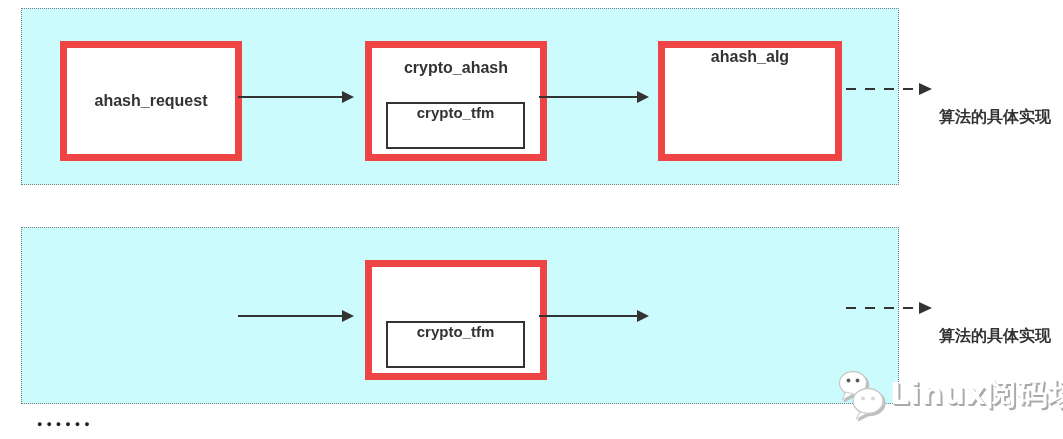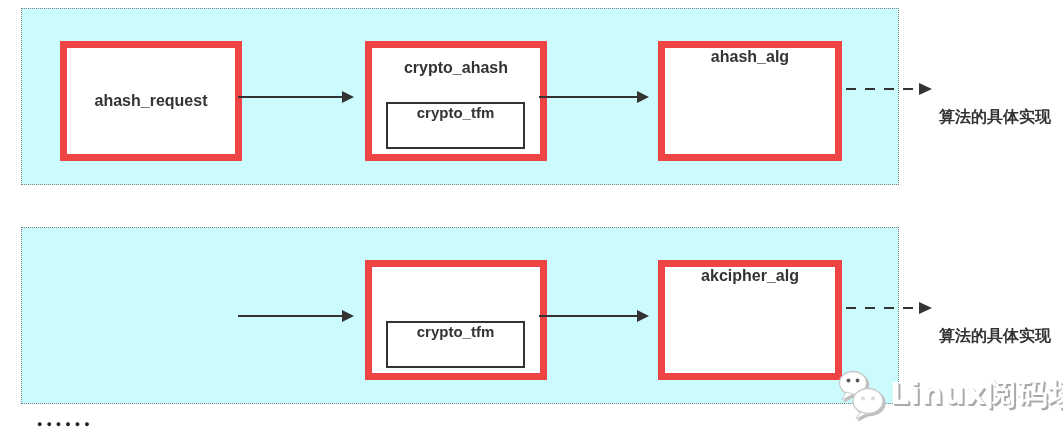--- a/index.html
+++ b/index.html
@@ -77,23 +77,20 @@
   </div>
 
   <div class="panel g1">
     <div class="arrow arrow-1"></div>
     <div class="box struct-box">
       <div class="inner-box">
         <span class="box-label">crypto_tfm</span>
       </div>
     </div>
     <div class="arrow arrow-2"></div>
-    <div class="box alg-box">
-      <span class="box-label">akcipher_alg</span>
-    </div>
     <div class="dashed-arrow"></div>
     <div class="impl-label">算法的具体实现</div>
   </div>
 
   <div class="ellipsis">●●●●●●</div>
 
   <div class="watermark">
     <svg class="wechat-icon" width="50" height="52" viewBox="0 0 50 52">
       <ellipse cx="17" cy="15" rx="13.5" ry="11.5" fill="#ffffff" stroke="#c9c9c9" stroke-width="1.3"></ellipse>
       <path d="M10 24 L6 32 L17 26 Z" fill="#ffffff" stroke="#c9c9c9" stroke-width="1"></path>

